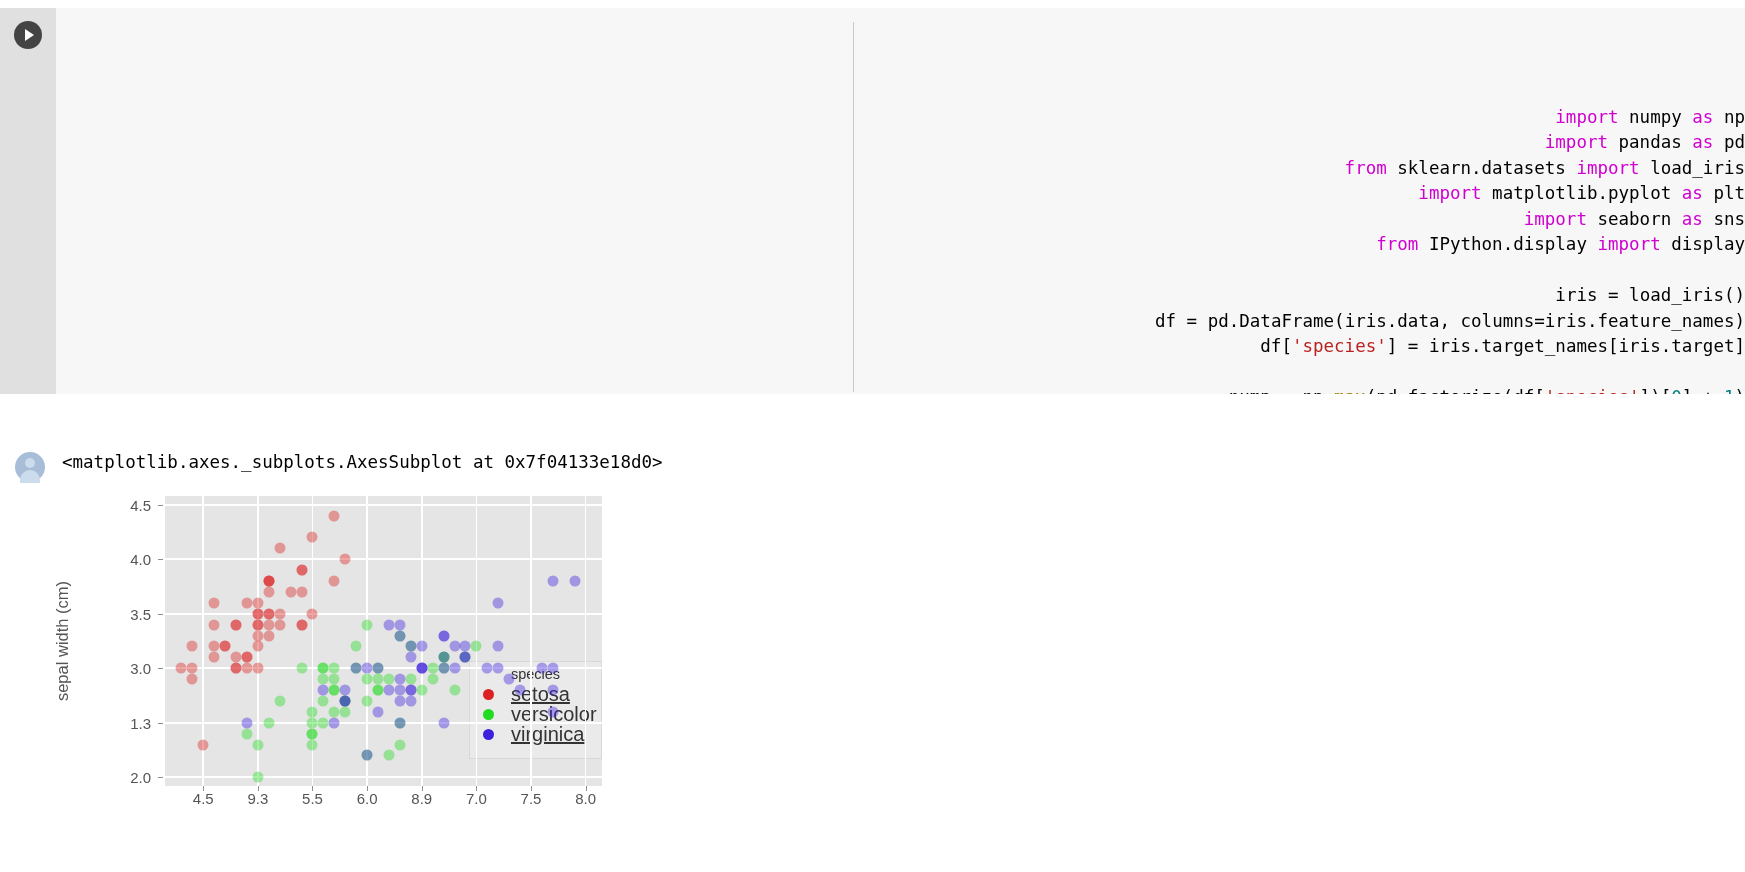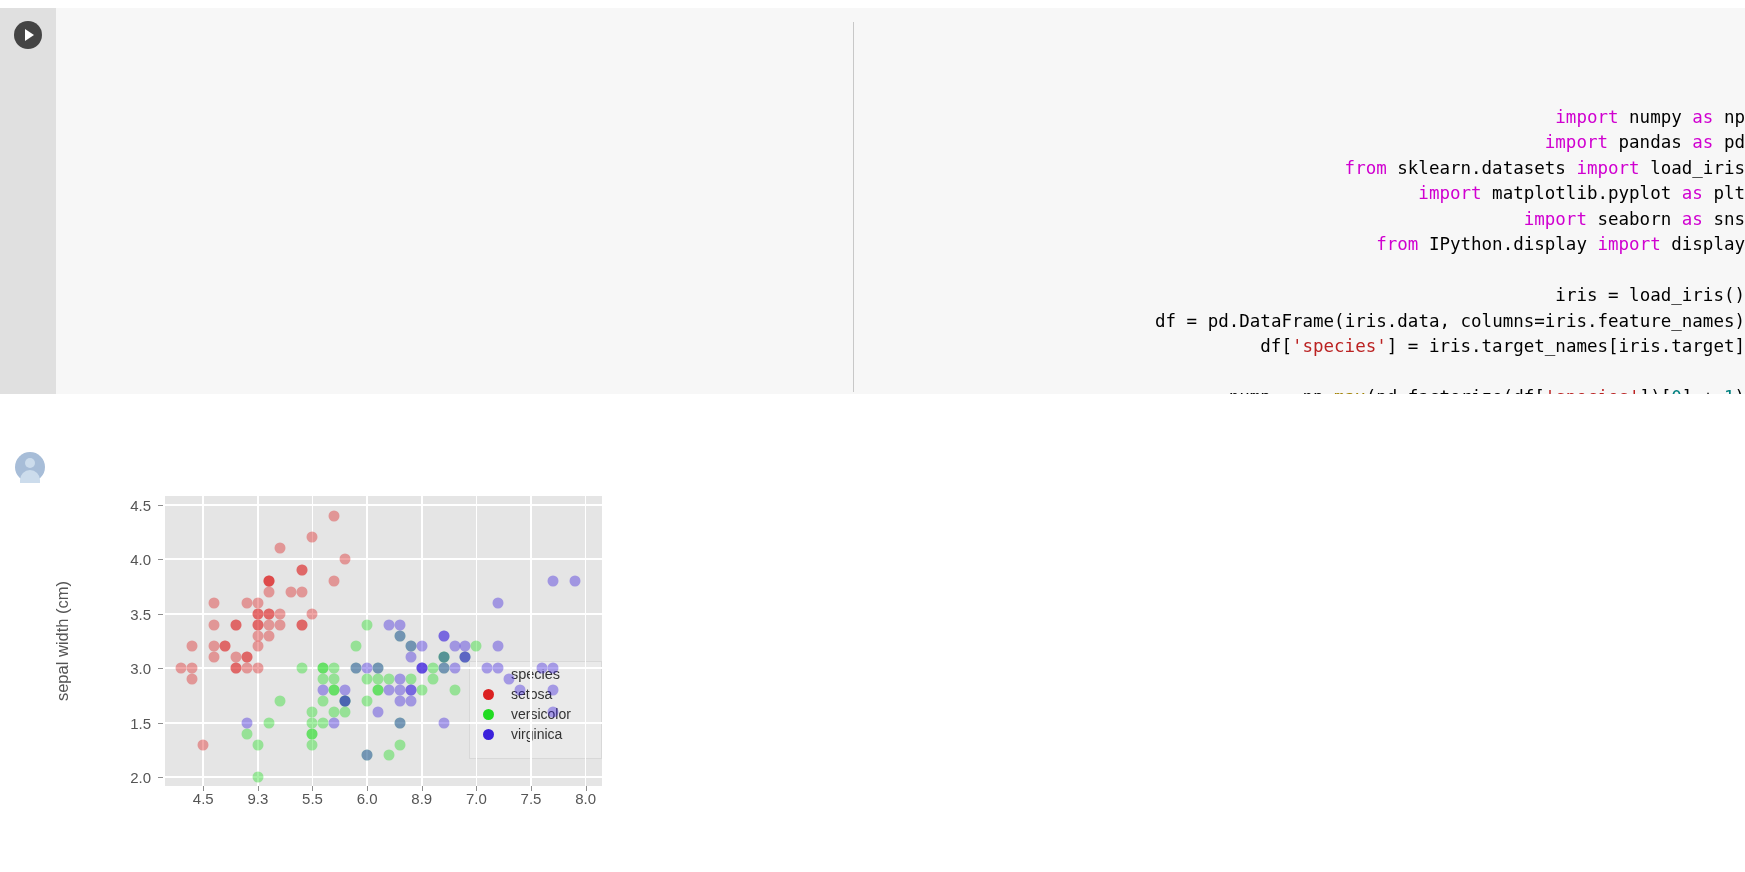--- a/index.html
+++ b/index.html
@@ -151,21 +151,21 @@
     margin-bottom: 2px;
   }
   .legend-row {
     display: flex; align-items: center; height: 20px;
     padding-left: 13px;
   }
   .legend-swatch {
     width: 11px; height: 11px; border-radius: 50%;
     margin-right: 17px; flex: 0 0 11px;
   }
-  .legend-label { font-size: 14px; color: #333333; }
+  .legend-label { font-size: 20px; color: #333333; text-decoration: underline; }
 </style>
 </head>
 <body>
 
 <div id="root">
 
   <div class="cell">
     <div class="gutter">
       <div class="run-btn">
         <div class="tri"></div>
@@ -176,20 +176,21 @@
     <div class="code-line"><span class="kw">import</span><span> numpy </span><span class="kw">as</span><span> np</span></div><div class="code-line"><span class="kw">import</span><span> pandas </span><span class="kw">as</span><span> pd</span></div><div class="code-line"><span class="kw">from</span><span> sklearn.datasets </span><span class="kw">import</span><span> load_iris</span></div><div class="code-line"><span class="kw">import</span><span> matplotlib.pyplot </span><span class="kw">as</span><span> plt</span></div><div class="code-line"><span class="kw">import</span><span> seaborn </span><span class="kw">as</span><span> sns</span></div><div class="code-line"><span class="kw">from</span><span> IPython.display </span><span class="kw">import</span><span> display</span></div><div class="code-line">&nbsp;</div><div class="code-line"><span>iris = load_iris()</span></div><div class="code-line"><span>df = pd.DataFrame(iris.data, columns=iris.feature_names)</span></div><div class="code-line"><span>df[</span><span class="str">'species'</span><span>] = iris.target_names[iris.target]</span></div><div class="code-line">&nbsp;</div><div class="code-line"><span>nump = np.</span><span class="fn">max</span><span>(pd.factorize(df[</span><span class="str">'species'</span><span>])[</span><span class="num">0</span><span>] + </span><span class="num">1</span><span>)</span></div></div>
   </div>
 
   <div class="output"></div>
 
   <div class="avatar">
     <div class="head"></div>
     <div class="body"></div>
   </div>
 
+  <div class="repr">&lt;matplotlib.axes._subplots.AxesSubplot at 0x7f04133e18d0&gt;</div>
 
   <div class="figure" id="figure">
     <div class="axes-bg"></div>
     <div class="axis-title-y">sepal width (cm)</div>
 
     <div class="legend" id="legend">
       <div class="legend-title">species</div>
     <div class="legend-row">
           <div class="legend-swatch" style="background: rgb(219, 33, 33);"></div>
           <div class="legend-label">setosa</div>
@@ -228,21 +229,21 @@
       <div class="tick tick-x" style="left: 523.612px;"></div>
       <div class="xlab-txt" style="left: 523.612px;">8.0</div>
       <div class="gridline gh" style="top: 294.478px;"></div>
       <div class="tick tick-y" style="top: 295.278px;"></div>
       <div class="ytick-wrap" style="top: 295.278px;">
         <div class="ylab-txt">2.0</div>
       </div>
       <div class="gridline gh" style="top: 239.967px;"></div>
       <div class="tick tick-y" style="top: 240.767px;"></div>
       <div class="ytick-wrap" style="top: 240.767px;">
-        <div class="ylab-txt">1.5</div>
+        <div class="ylab-txt">1.3</div>
       </div>
       <div class="gridline gh" style="top: 185.456px;"></div>
       <div class="tick tick-y" style="top: 186.256px;"></div>
       <div class="ytick-wrap" style="top: 186.256px;">
         <div class="ylab-txt">3.0</div>
       </div>
       <div class="gridline gh" style="top: 130.944px;"></div>
       <div class="tick tick-y" style="top: 131.744px;"></div>
       <div class="ytick-wrap" style="top: 131.744px;">
         <div class="ylab-txt">3.5</div>

